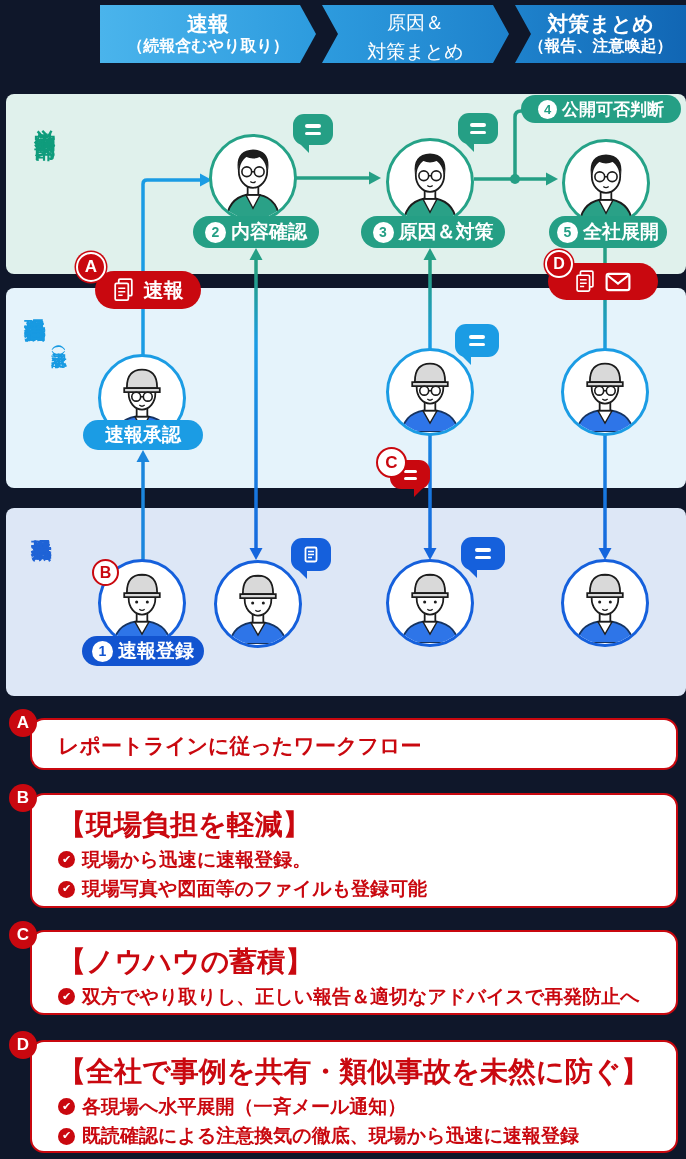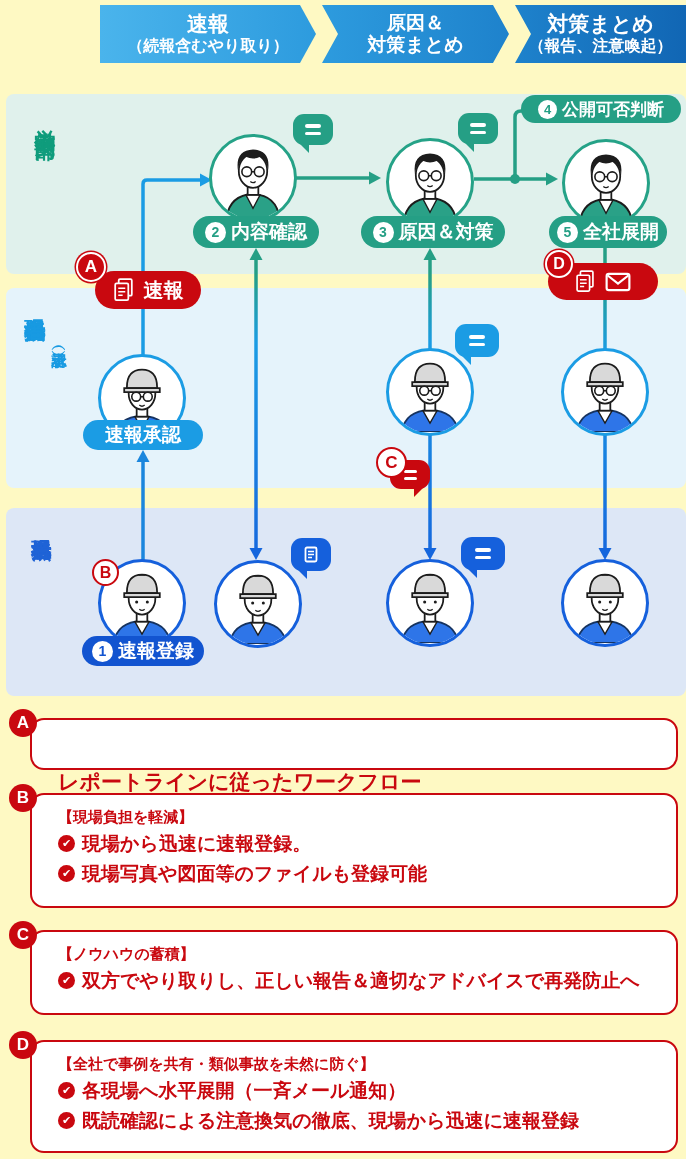--- a/index.html
+++ b/index.html
@@ -1,30 +1,30 @@
 <!DOCTYPE html>
 <html><head>
 <meta charset="utf-8">
 <style>
   html,body{margin:0;padding:0;background:#fff;}
   body{font-family:"Liberation Sans","DejaVu Sans",sans-serif;}
-  #stage{position:relative;width:686px;height:1159px;background:#fef9c3;overflow:hidden;}
+  #stage{position:relative;width:686px;height:1159px;background:#0f172a;overflow:hidden;}
 
   
   .chevbar{position:absolute;left:100px;top:5px;width:586px;height:58px;}
   .chev{position:absolute;top:0;height:58px;display:flex;flex-direction:column;align-items:center;justify-content:center;color:#fff;text-align:center;}
   .chev1{left:0;width:216px;background:linear-gradient(90deg,#4ab4ec,#2d9bde);
     clip-path:polygon(0 0,calc(100% - 16px) 0,100% 50%,calc(100% - 16px) 100%,0 100%);}
   .chev2{left:222px;width:187px;background:linear-gradient(90deg,#2d9bde,#1e82cc);
     clip-path:polygon(0 0,calc(100% - 16px) 0,100% 50%,calc(100% - 16px) 100%,0 100%,16px 50%);}
   .chev3{left:415px;width:171px;background:linear-gradient(90deg,#1e82cc,#1166b4);
     clip-path:polygon(0 0,100% 0,100% 100%,0 100%,16px 50%);}
   .chev .t1{font-size:21px;font-weight:bold;line-height:1.15;}
   .chev .t2{font-size:16px;font-weight:bold;line-height:1.2;}
-  .chev2 .t1,.chev2 .t2{font-size:19px;font-weight:bold;}
+  .chev2 .t1,.chev2 .t2{font-size:19px;font-weight:normal;margin-top:7px;}
 
   
   .band{position:absolute;left:6px;right:0;border-radius:8px;}
   .band1{top:94px;height:180px;background:#e0f1ec;}
   .band2{top:288px;height:200px;background:#e5f3fb;}
   .band3{top:508px;height:188px;background:#dde7f6;}
   .lanelabel{position:absolute;writing-mode:vertical-rl;text-orientation:upright;font-weight:800;letter-spacing:2px;}
   .lanelabel.sub{text-orientation:mixed;letter-spacing:0;}
   .ll1{left:31px;top:113px;font-size:21px;color:#0f9c7c;}
   .ll2{left:21px;top:303px;font-size:21px;color:#189ae2;letter-spacing:0;}
@@ -88,22 +88,22 @@
   .bb-doc{left:291px;top:538px;width:40px;height:33px;}
   .bb-w3b{left:461px;top:537px;width:44px;height:33px;}
 
   
   .callout{position:absolute;left:30px;width:648px;border:2.5px solid #c9080f;border-radius:14px;box-sizing:border-box;background:#fff;}
   .co-a{top:718px;height:52px;}
   .co-b{top:793px;height:115px;}
   .co-c{top:930px;height:85px;}
   .co-d{top:1040px;height:113px;}
   .callout .cbadge{position:absolute;left:-23px;top:-11px;width:28px;height:28px;border-radius:50%;background:#c9080f;color:#fff;font-weight:bold;font-size:17px;display:flex;align-items:center;justify-content:center;}
-  .callout .ctitle{color:#c9080f;font-weight:800;font-size:15px;padding:13px 10px 0 26px;line-height:1.2;}
-  .co-a .ctitle{font-size:21px;margin-top:36px;}
+  .callout .ctitle{color:#c9080f;font-weight:800;font-size:28px;padding:13px 10px 0 26px;line-height:1.2;}
+  .co-a .ctitle{font-size:21px;}
   .citem{display:flex;align-items:center;gap:7px;color:#c9080f;font-weight:800;font-size:19px;padding:6px 10px 0 26px;line-height:1.25;}
   .citem .check{flex:0 0 auto;width:17px;height:17px;border-radius:50%;background:#c9080f;color:#fff;font-size:11px;display:flex;align-items:center;justify-content:center;}
 </style>
 </head>
 <body>
 
 <div id="stage">
 
   <svg width="0" height="0" style="position:absolute">
     <defs>

